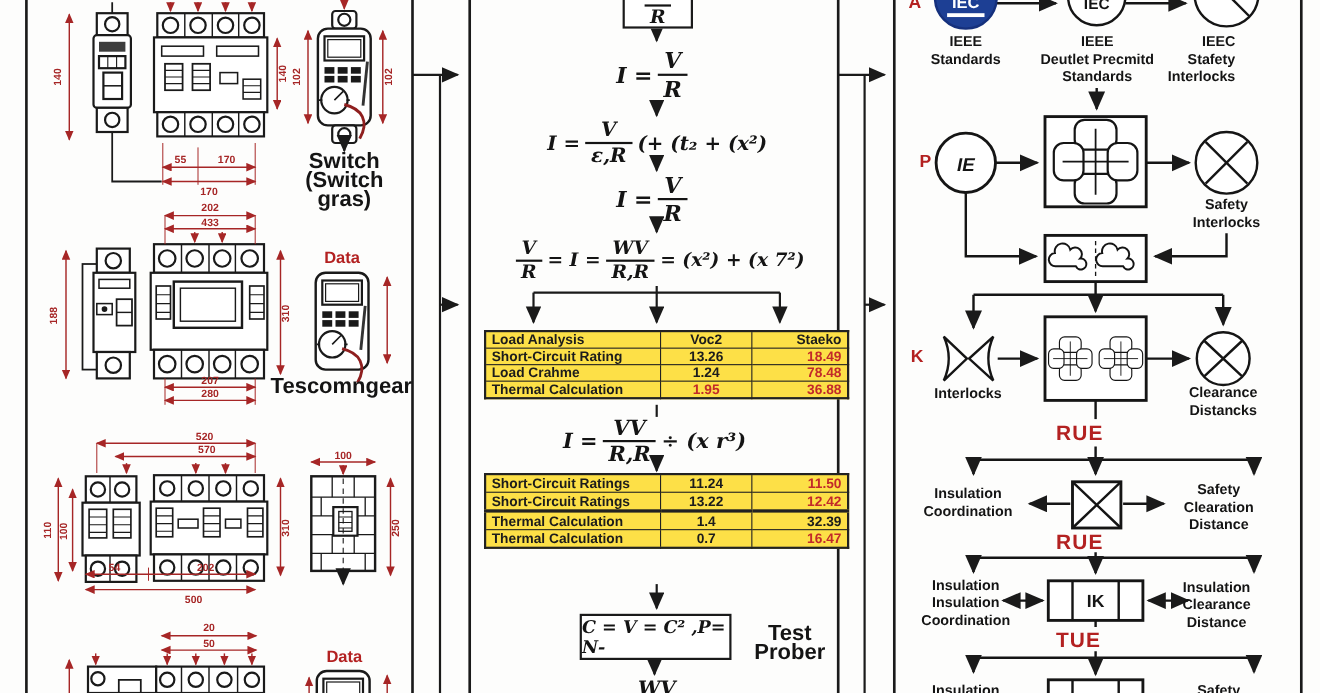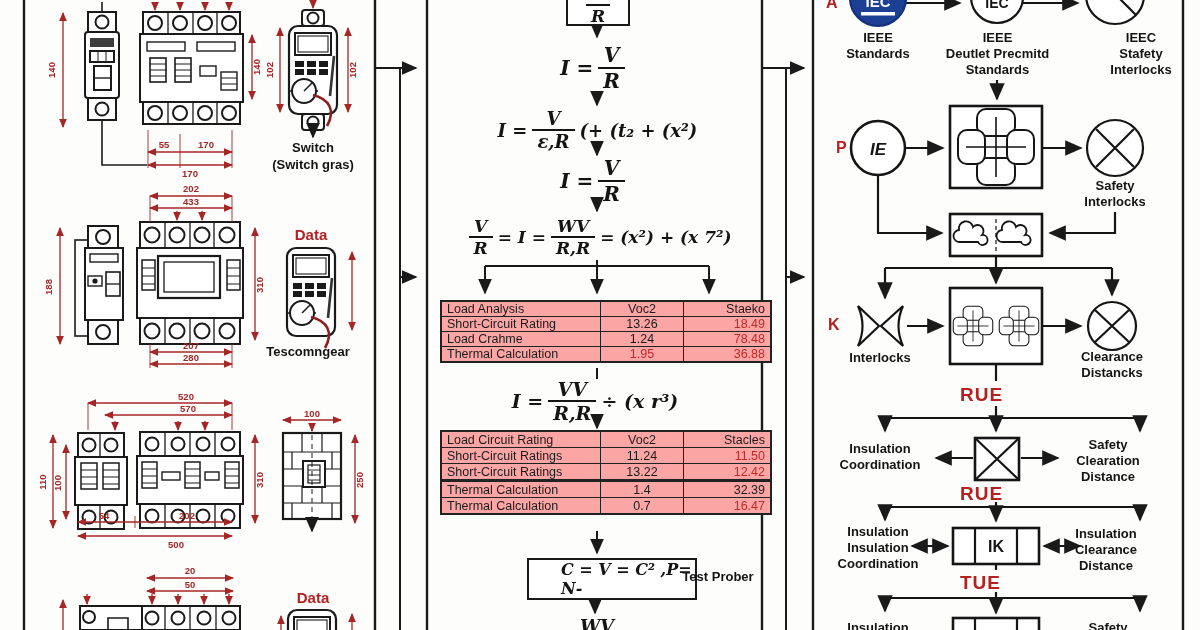--- a/index.html
+++ b/index.html
@@ -1,33 +1,33 @@
 <!DOCTYPE html>
 <html><head>
 <meta charset="utf-8">
 <style>
   html,body{margin:0;padding:0;}
   .stage{position:relative;width:1200px;height:630px;overflow:hidden;background:#fdfdfc;
          font-family:"Liberation Sans",sans-serif;color:#161616;}
   svg{position:absolute;left:0;top:0;}
   .lbl{position:absolute;text-align:center;font-weight:bold;font-size:13px;line-height:16px;color:#141414;}
-  .lbl.big{font-size:13px;line-height:17px;}
+  .lbl.big{font-size:20px;line-height:17px;}
   .red{color:#b32121;}
   .badge{position:absolute;font-weight:bold;font-size:16px;color:#b32121;}
   .rue{position:absolute;width:72px;text-align:left;font-weight:bold;font-size:19px;color:#b32121;letter-spacing:1px;}
   
   .fm{position:absolute;display:flex;align-items:center;justify-content:center;
       font-family:"DejaVu Serif",serif;font-style:italic;font-weight:bold;color:#141414;}
   .fr{display:inline-block;text-align:center;vertical-align:middle;margin:0 5px;}
   .fr .num{display:block;border-bottom:2.2px solid #141414;padding:0 5px;}
   .fr .den{display:block;padding:0 5px;}
   .fbox{border:2.5px solid #1a1a1a;background:#fff;}
   
-  .tbl{position:absolute;border-collapse:collapse;background:#fca5a5;
-       font-family:"Liberation Sans",sans-serif;font-size:12.5px;font-weight:normal;color:#1c1c1c;}
+  .tbl{position:absolute;border-collapse:collapse;background:#fde047;
+       font-family:"Liberation Sans",sans-serif;font-size:12.5px;font-weight:bold;color:#1c1c1c;}
   .tbl td{border:1.6px solid #222;padding:0 5px;height:13px;white-space:nowrap;}
   .tbl{border:2.2px solid #222;}
   .tbl .c1{width:148px;text-align:left;}
   .tbl .c2{width:72px;text-align:center;}
   .tbl .c3{width:76px;text-align:right;}
   .tbl2 td{height:15px;}
   .tbl2 tr.sep td{border-top:3px solid #222;}
   .rv{color:#c22a2a;}
   .dt{font:bold 9.5px "Liberation Sans",sans-serif;fill:#a62626;}
   .svgtxt{font-family:"Liberation Sans",sans-serif;font-weight:bold;}
@@ -461,21 +461,21 @@
     <span>= (x²) + (x 7²)</span>
   </div>
   <div class="fm" style="left:470px;top:380px;width:250px;height:42px;font-size:19px;">
     <span>I =</span>
     <span class="fr">
         <span class="num">VV</span>
         <span class="den">R,R</span>
       </span>
     <span>÷ (x r³)</span>
   </div>
-  <div class="fm fbox" style="left:527px;top:558px;width:134px;height:38px;font-size:16px;padding-left:32px;">C = V = C² ,P= N-</div>
+  <div class="fm fbox" style="left:527px;top:558px;width:134px;height:38px;font-size:16px;">C = V = C² ,P= N-</div>
   <div class="lbl big" style="left:666px;top:568px;width:104px;">Test Prober</div>
   <div class="fm" style="left:572px;top:616px;width:50px;font-size:18px;">
     <span class="fr">
         <span class="num">WV</span>
       </span>
   </div>
 
   <table class="tbl" style="left:440px;top:300px;">
     <tbody>
         <tr>
@@ -496,25 +496,20 @@
     <tr>
       <td class="c1">Thermal Calculation</td>
       <td class="c2 rv">1.95</td>
       <td class="c3 rv">36.88</td>
     </tr>
   </tbody>
     </table>
 
   <table class="tbl tbl2" style="left:440px;top:430px;">
     <tbody>
-        <tr>
-      <td class="c1">Load Circuit Rating</td>
-      <td class="c2">Voc2</td>
-      <td class="c3">Stacles</td>
-    </tr>
     <tr>
       <td class="c1">Short-Circuit Ratings</td>
       <td class="c2">11.24</td>
       <td class="c3 rv">11.50</td>
     </tr>
     <tr>
       <td class="c1">Short-Circuit Ratings</td>
       <td class="c2">13.22</td>
       <td class="c3 rv">12.42</td>
     </tr>
@@ -534,21 +529,21 @@
   <div class="badge" style="left:826px;top:-6px;">A</div>
   <div class="lbl" style="left:830px;top:30px;width:96px;">
     <div>IEEE</div>
       <div>Standards</div>
   </div>
   <div class="lbl" style="left:925px;top:30px;width:145px;">
     <div>IEEE</div>
       <div>Deutlet Precmitd</div>
       <div>Standards</div>
   </div>
-  <div class="lbl" style="left:1089px;top:30px;width:104px;">
+  <div class="lbl" style="left:1019px;top:30px;width:104px;text-align:right;">
     <div>IEEC</div>
       <div>Stafety</div>
       <div>Interlocks</div>
   </div>
   <div class="badge" style="left:836px;top:139px;">P</div>
   <div class="lbl" style="left:1063px;top:178px;width:104px;">
     <div>Safety</div>
       <div>Interlocks</div>
   </div>
   <div class="badge" style="left:828px;top:316px;">K</div>

